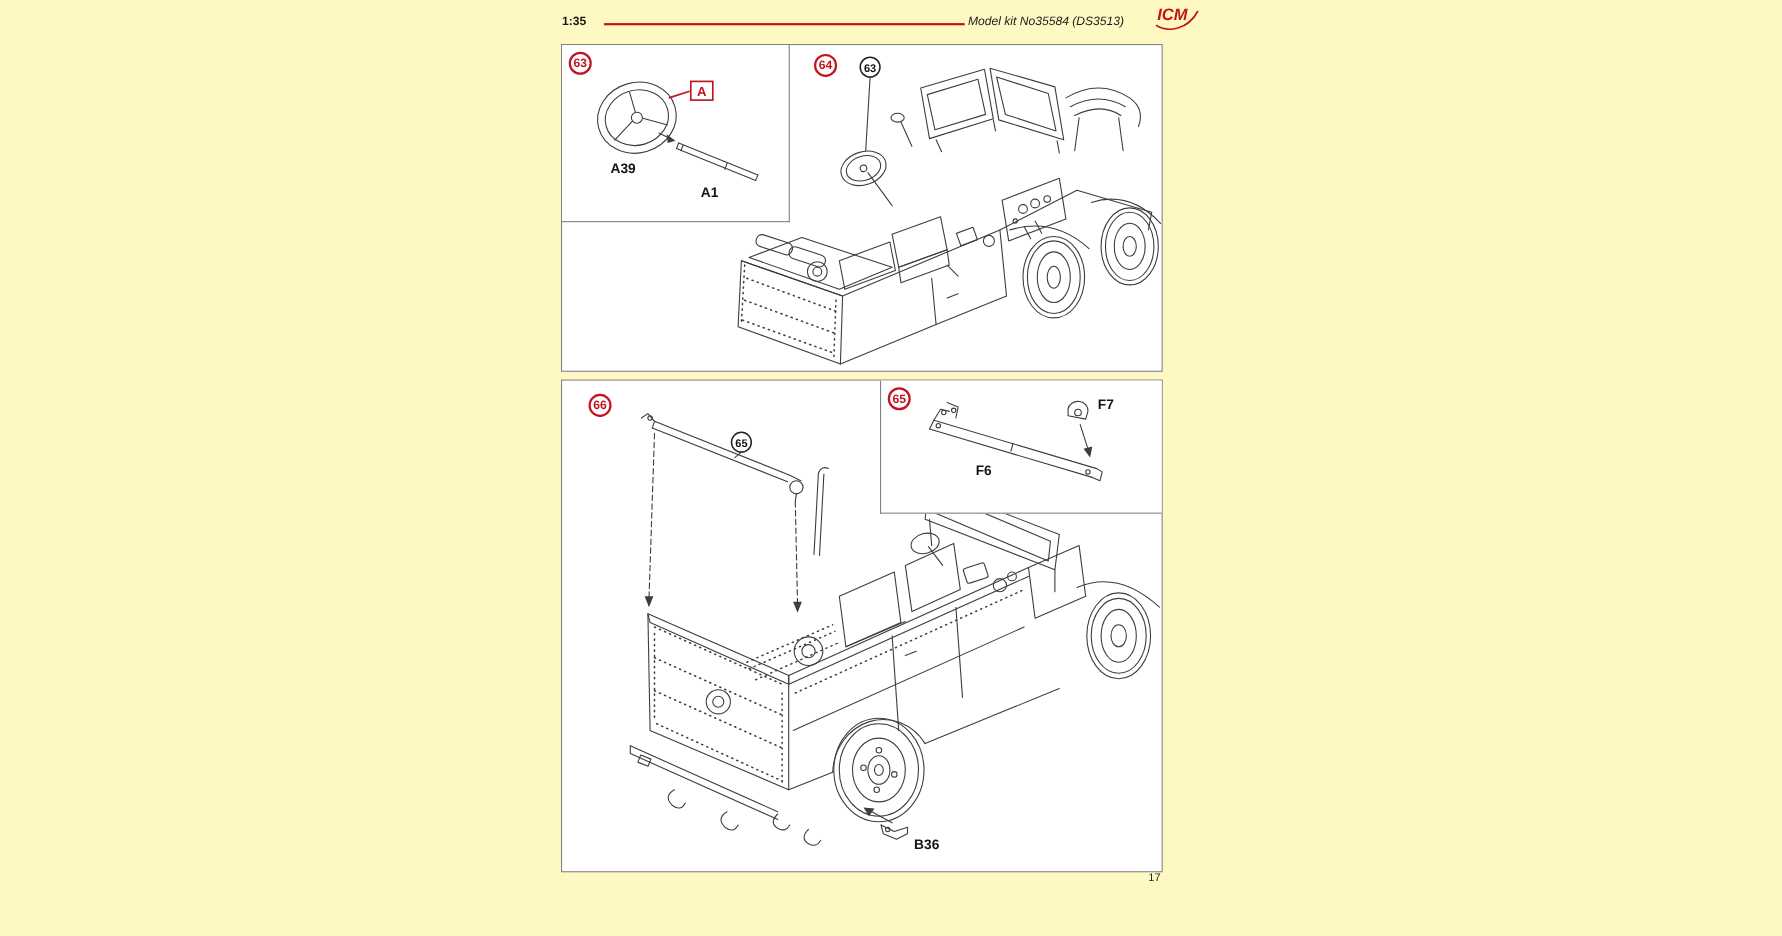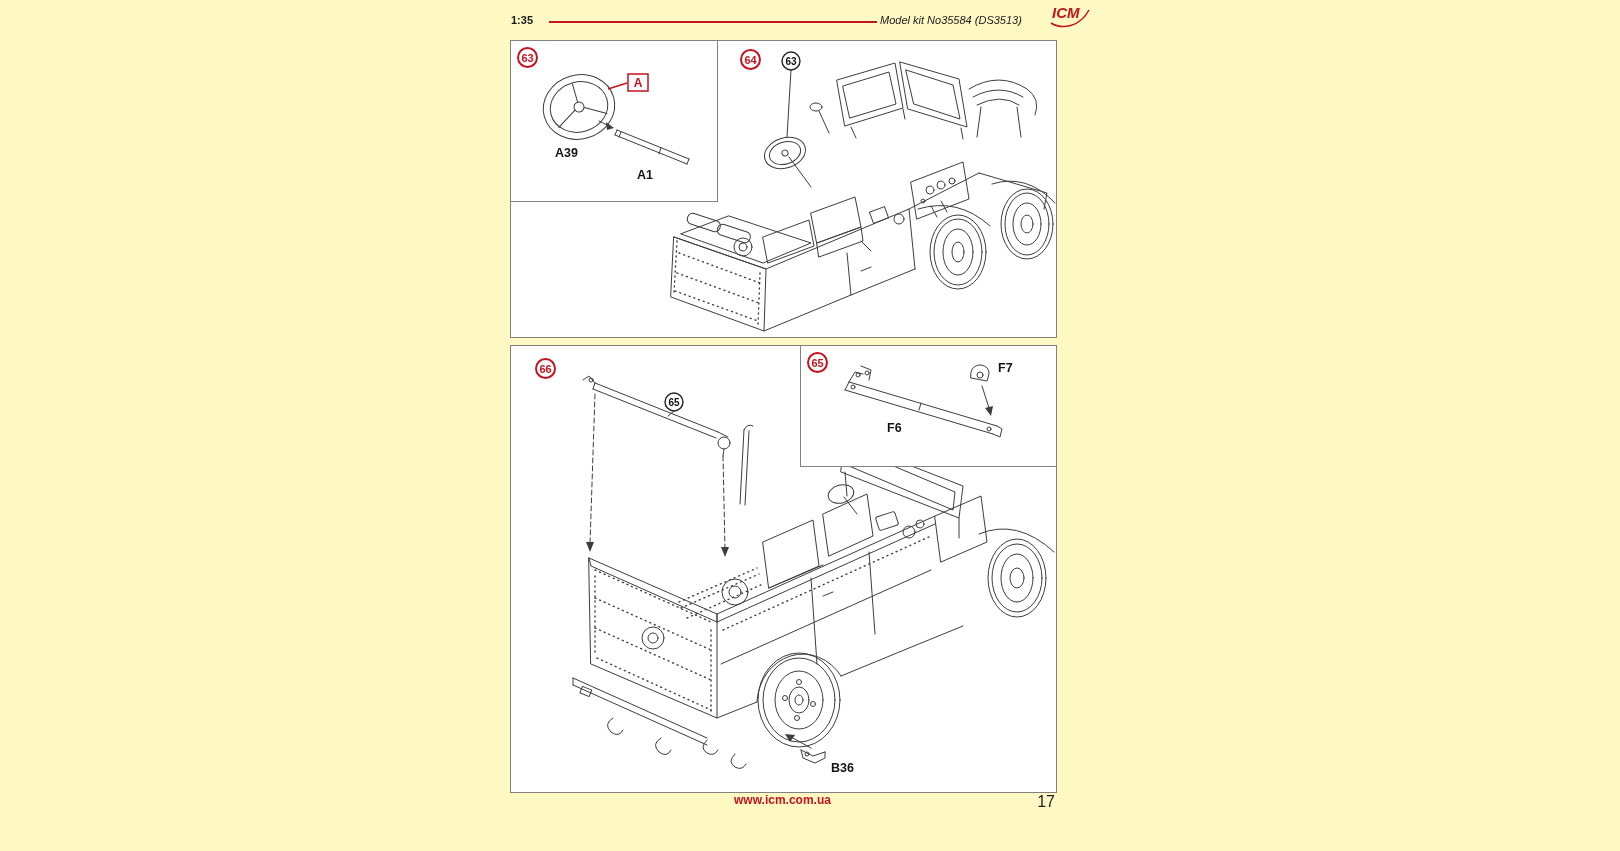--- a/index.html
+++ b/index.html
@@ -14,21 +14,21 @@
   .panel1{left:510px;top:40px;width:545px;height:296px;}
   .panel2{left:510px;top:345px;width:545px;height:446px;}
   .inset{position:absolute;background:#fff;z-index:2;}
   .inset1{left:0;top:0;width:206px;height:160px;border-right:1px solid #828282;border-bottom:1px solid #828282;}
   .inset2{left:289px;top:0;width:255px;height:120px;border-left:1px solid #828282;border-bottom:1px solid #828282;}
   .step-circle{position:absolute;width:17px;height:17px;border:2px solid var(--accent_red,#c2131f);
         border-radius:50%;color:var(--accent_red,#c2131f);font-size:11px;font-weight:bold;
         display:flex;align-items:center;justify-content:center;background:#fff;z-index:3;}
   .ftr-url{left:510px;top:793px;width:545px;text-align:center;font-size:12px;font-weight:bold;
         color:var(--accent_red,#c2131f);}
-  .ftr-page{left:1028px;top:793px;width:27px;text-align:right;font-size:16px;color:#222;}
+  .ftr-page{left:1028px;top:793px;width:27px;text-align:right;font-size:10px;color:#222;}
   svg{display:block;}
   svg text{font-family:"Liberation Sans",sans-serif;}
   .ln{stroke:var(--line_ink,#3d3d3d);stroke-width:1;fill:none;stroke-linecap:round;stroke-linejoin:round;}
   .dots{stroke-dasharray:1 4;stroke-width:1.4;}
   .dash{stroke-dasharray:5 3;}
   .fk{fill:var(--line_ink,#3d3d3d);stroke:none;}
   .blk{stroke:#222;stroke-width:1.4;fill:#fff;}
   .c-txt{fill:#111;font-size:10px;font-weight:bold;text-anchor:middle;stroke:none;}
   .lbl{fill:#141414;font-weight:bold;font-size:12.5px;stroke:none;}
   .red-ln{stroke:var(--accent_red,#c2131f);stroke-width:1.5;fill:none;}
@@ -300,16 +300,15 @@
           <line x1="181" y1="40" x2="188" y2="62"></line>
           <polygon class="fk" points="190,70 184,62 192,60"></polygon>
         </g>
         <text class="lbl" x="197" y="26">F7</text>
         <text class="lbl" x="86" y="86">F6</text>
       </svg>
       <div class="step-circle" style="left:6px;top:6px;">65</div>
     </div>
   </div>
 
-  <div class="abs ftr-url">www.icm.com.ua</div>
   <div class="abs ftr-page">17</div>
 
 </div>
 
 </body></html>

